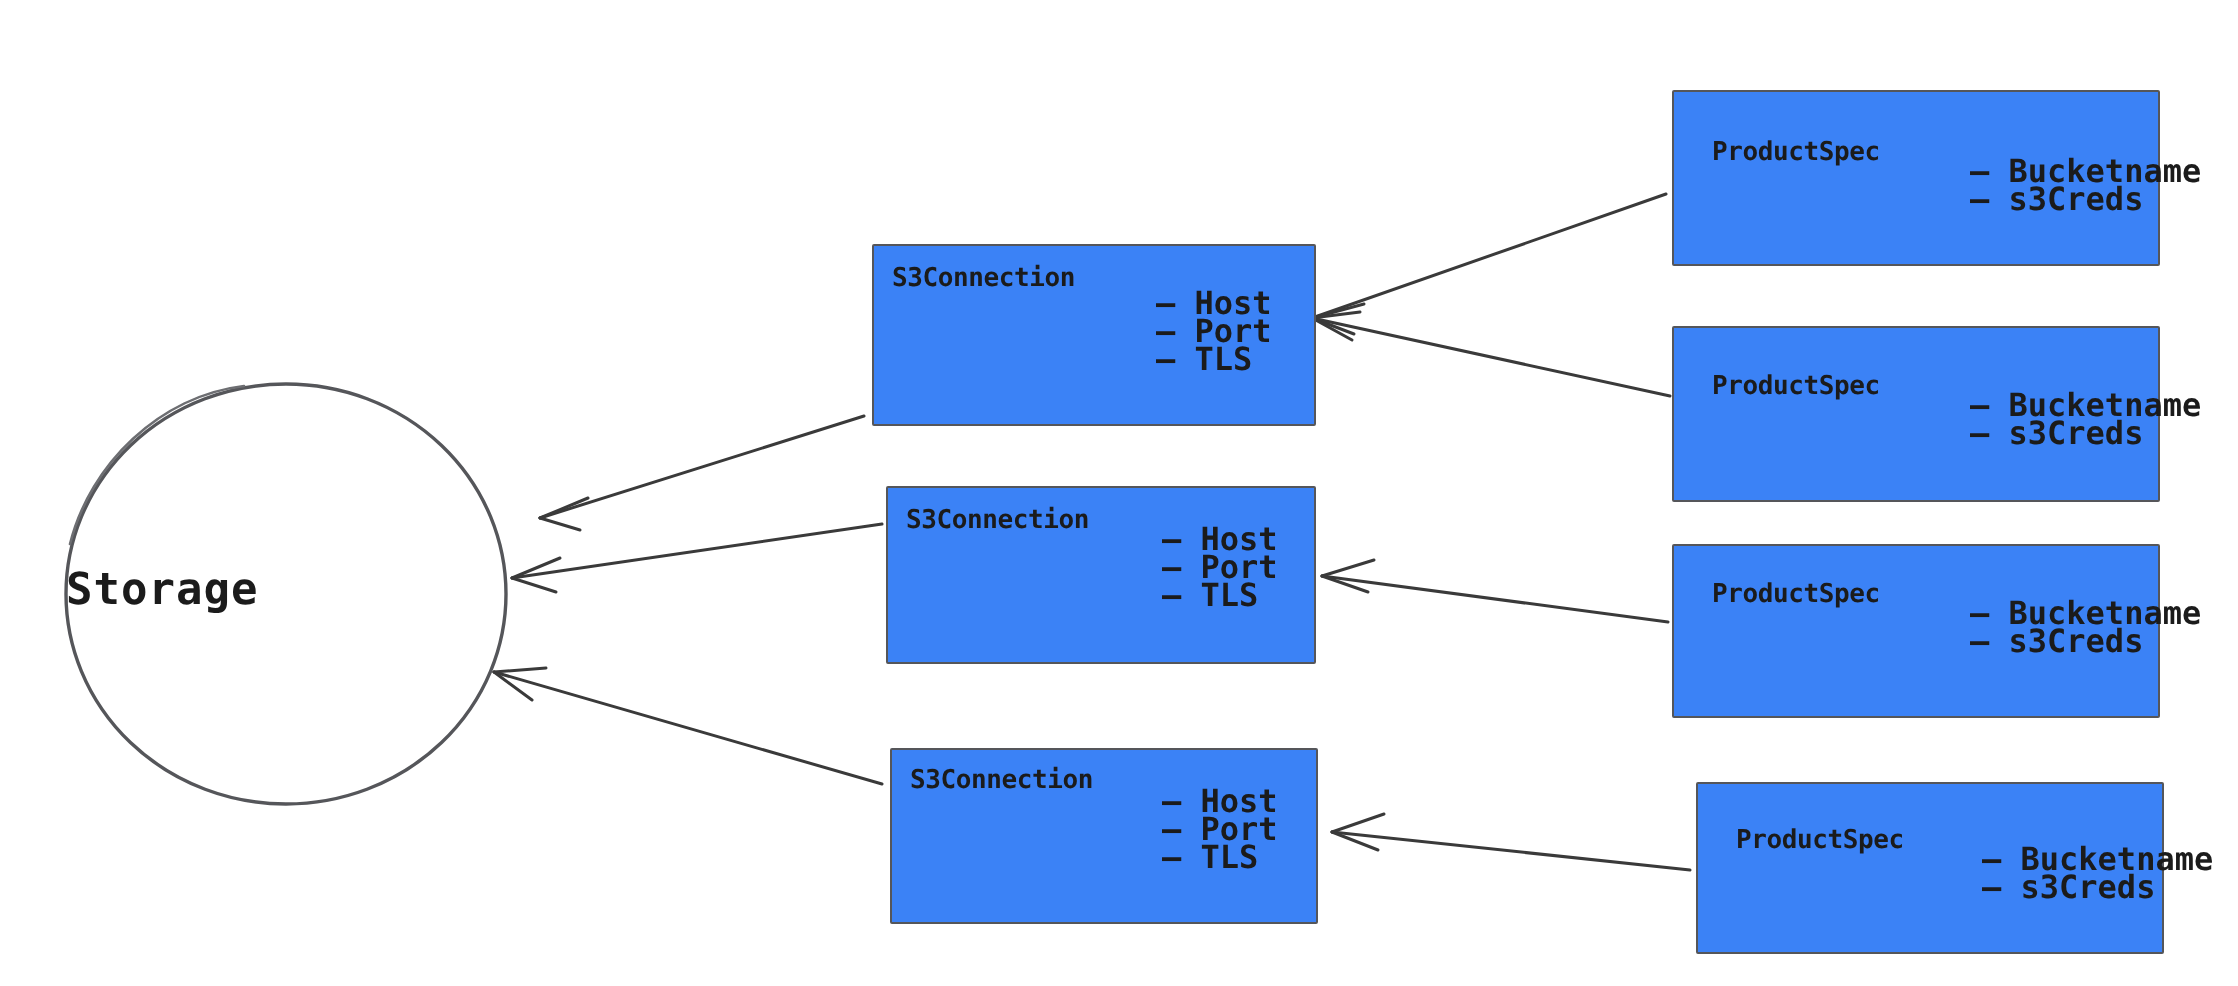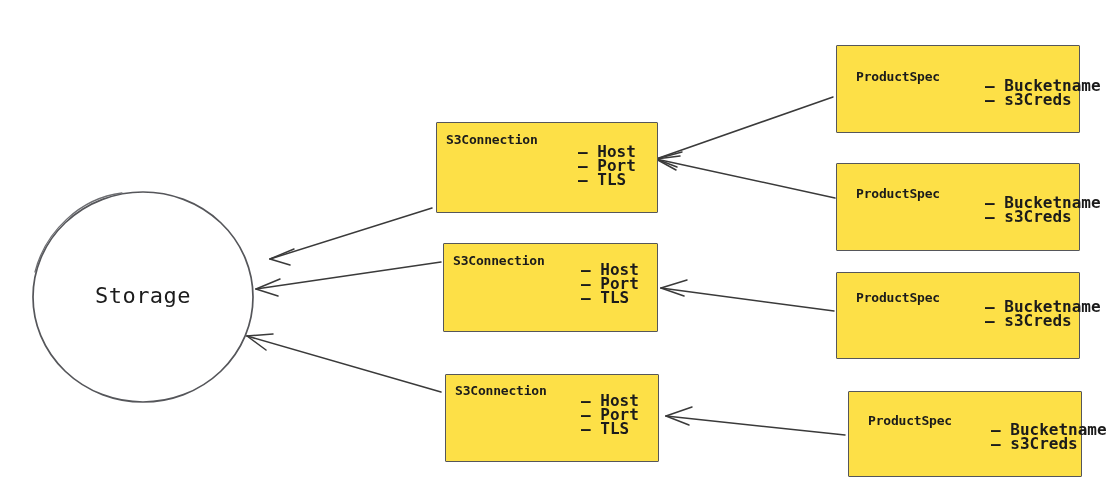--- a/index.html
+++ b/index.html
@@ -21,21 +21,21 @@
     position: absolute;
     left: 0;
     top: 0;
     width: 1119px;
     height: 493px;
     pointer-events: none;
   }
   .node-box {
     position: absolute;
     box-sizing: border-box;
-    background: #fde047;
+    background: #3b82f6;
     border: 1.6px solid #55565a;
     border-radius: 1px;
   }
   .node-title {
     position: absolute;
     font-family: "DejaVu Sans Mono", monospace;
     font-size: 13px;
     font-weight: 700;
     color: #1b1b1b;
     letter-spacing: -0.2px;
@@ -50,25 +50,25 @@
     line-height: 14px;
     white-space: nowrap;
   }
   .attr-row {
     white-space: nowrap;
   }
   .circle-label {
     position: absolute;
     font-family: "DejaVu Sans Mono", monospace;
     font-size: 22px;
-    font-weight: 400;
+    font-weight: 700;
     color: #1b1b1b;
     letter-spacing: 0.5px;
     white-space: nowrap;
-    text-align: center;
+    text-align: left;
   }
 </style>
 </head>
 <body>
 
 <div id="canvas">
 
   <svg id="edges" viewBox="0 0 1119 493" xmlns="http://www.w3.org/2000/svg">
 
     <ellipse cx="143" cy="297" rx="110" ry="105" fill="#ffffff" stroke="#55565a" stroke-width="1.7"></ellipse>

